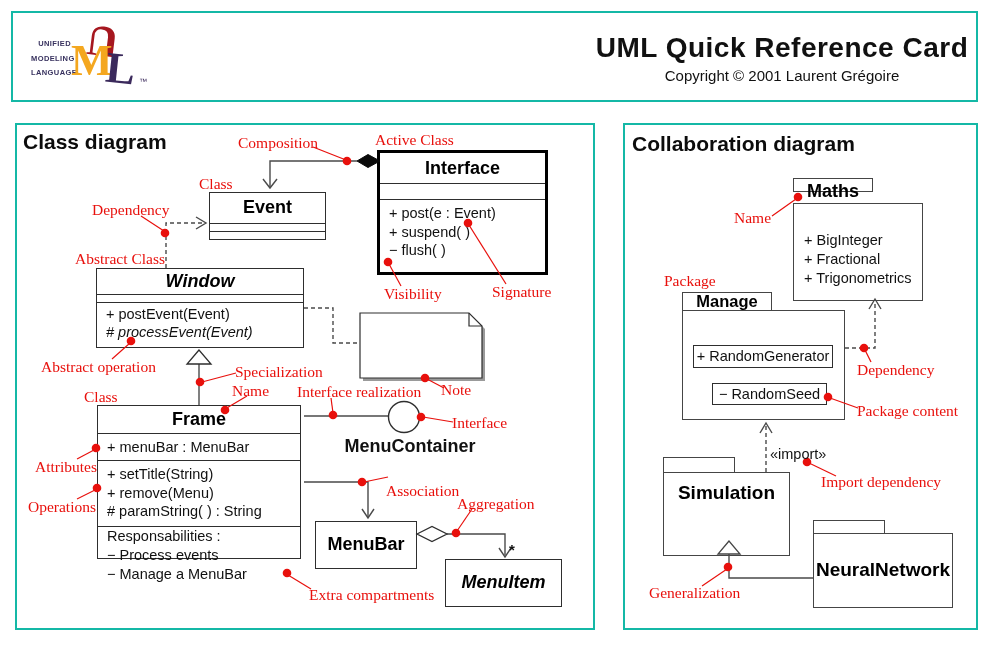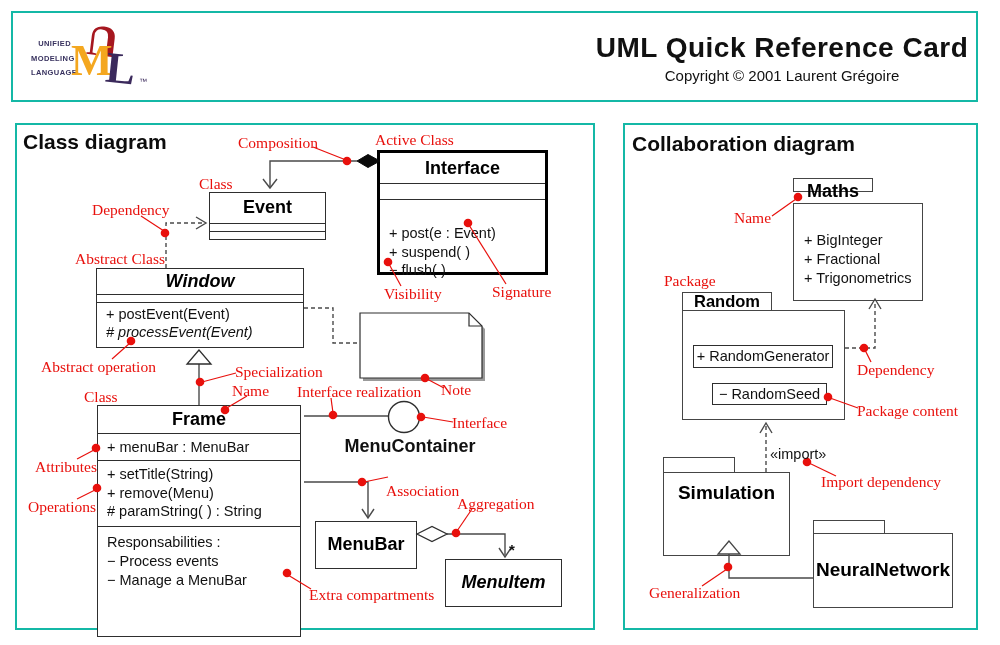--- a/index.html
+++ b/index.html
@@ -70,47 +70,47 @@
 
   <div class="ubox" style="left:209px;top:192px;width:117px;height:48px">
     <div class="bt" style="height:30px;line-height:29px;font-size:18px">Event</div>
     <div class="cmp" style="height:8px"></div>
     <div class="cmp" style="height:8px"></div>
   </div>
 
   <div class="ubox thick" style="left:377px;top:150px;width:171px;height:125px">
     <div class="bt" style="height:30px;line-height:30px;font-size:18px">Interface</div>
     <div class="cmp" style="height:16px"></div>
-    <div class="cmp" style="height:73px;padding-top:24px">
+    <div class="cmp" style="height:73px;padding-top:4px">
       <div class="mem">+ post(e : Event)</div>
       <div class="mem">+ suspend( )</div>
       <div class="mem">− flush( )</div>
     </div>
   </div>
 
   <div class="ubox" style="left:96px;top:268px;width:208px;height:80px">
     <div class="bt italic" style="height:25px;line-height:25px;font-size:18px">Window</div>
     <div class="cmp" style="height:8px"></div>
     <div class="cmp" style="height:45px;padding-top:3px">
       <div class="mem" style="line-height:17.5px">+ postEvent(Event)</div>
       <div class="mem italic" style="line-height:17.5px"># processEvent(Event)</div>
     </div>
   </div>
 
-  <div class="ubox" style="left:97px;top:405px;width:204px;height:232px">
+  <div class="ubox" style="left:97px;top:405px;width:204px;height:154px">
     <div class="bt" style="height:27px;line-height:27px;font-size:18px">Frame</div>
     <div class="cmp" style="height:27px;line-height:26px">
       <div class="mem" style="line-height:26px">+ menuBar : MenuBar</div>
     </div>
     <div class="cmp" style="height:66px;padding-top:4px">
       <div class="mem">+ setTitle(String)</div>
       <div class="mem">+ remove(Menu)</div>
       <div class="mem"># paramString( ) : String</div>
     </div>
-    <div class="cmp" style="height:68px;padding-top:6px">
+    <div class="cmp" style="height:68px;">
       <div class="mem" style="line-height:19px">Responsabilities :</div>
       <div class="mem" style="line-height:19px">− Process events</div>
       <div class="mem" style="line-height:19px">− Manage a MenuBar</div>
     </div>
   </div>
 
   <div class="biglabel" style="left:330px;top:436px;width:160px;text-align:center">MenuContainer</div>
 
   <div class="ubox" style="left:315px;top:521px;width:102px;height:48px">
     <div class="bt" style="height:46px;line-height:44px;font-size:18px">MenuBar</div>
@@ -133,21 +133,21 @@
   </div>
   <div class="pbody" style="left:793px;top:203px;width:130px;height:98px">
     <div style="padding:27px 0 0 10px;font-size:14.5px;line-height:19px">
       <div>+ BigInteger</div>
       <div>+ Fractional</div>
       <div>+ Trigonometrics</div>
     </div>
   </div>
 
   <div class="ptab" style="left:682px;top:292px;width:90px;height:19px">
-    <div class="bt" style="line-height:17px;font-size:16.5px">Random</div>
+    <div class="bt" style="line-height:17px;font-size:16.5px">Manage</div>
   </div>
   <div class="pbody" style="left:682px;top:310px;width:163px;height:110px"></div>
   <div class="pclass" style="left:693px;top:345px;width:140px;height:23px;line-height:21px">+ RandomGenerator</div>
   <div class="pclass" style="left:712px;top:383px;width:115px;height:22px;line-height:20px">− RandomSeed</div>
 
   <div class="ptab" style="left:663px;top:457px;width:72px;height:16px"></div>
   <div class="pbody" style="left:663px;top:472px;width:127px;height:84px">
     <div class="bt" style="padding-top:9px;font-size:19px">Simulation</div>
   </div>
 

